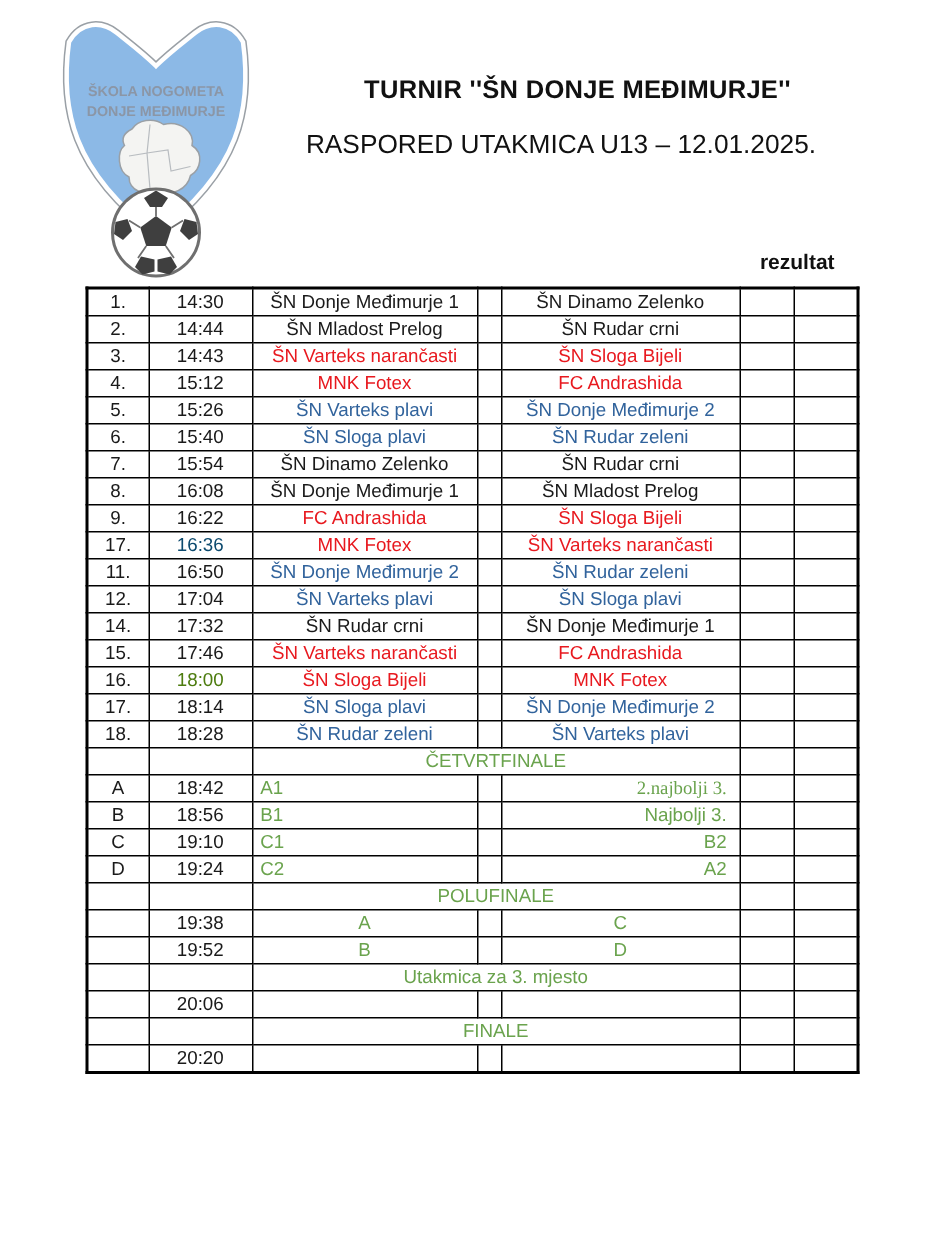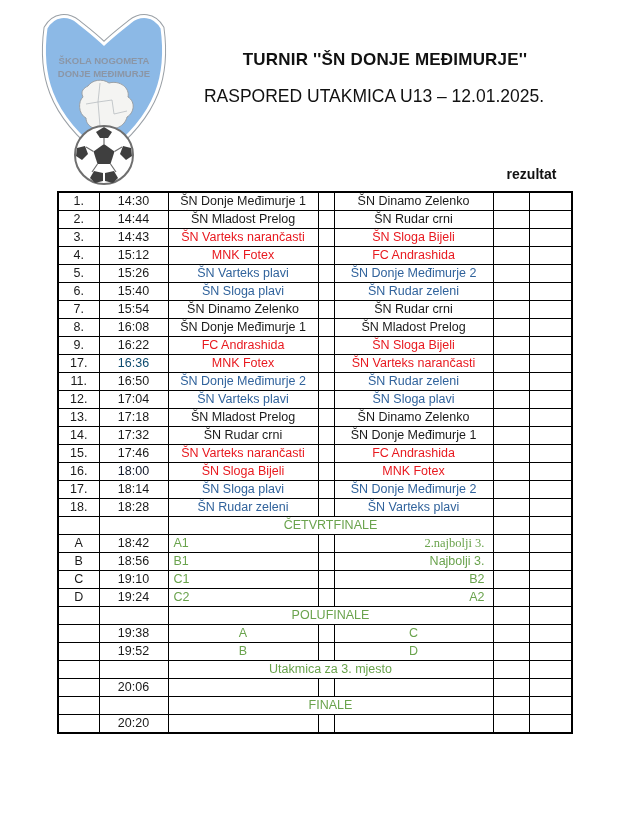--- a/index.html
+++ b/index.html
@@ -182,49 +182,40 @@
       <tr>
         <td class="col-num" style="color: rgb(26, 26, 26);">12.</td>
         <td class="col-time" style="color: rgb(26, 26, 26); margin-left: 10px;">17:04</td>
         <td class="col-home" style="color: rgb(49, 99, 156);">ŠN Varteks plavi</td>
         <td class="col-mid"></td>
         <td class="col-away" style="color: rgb(49, 99, 156);">ŠN Sloga plavi</td>
         <td class="col-r1"></td>
         <td class="col-r2"></td>
       </tr>
       <tr>
-        <td class="col-num" style="color: rgb(26, 26, 26);">13.</td>
-        <td class="col-time" style="color: rgb(26, 26, 26);">17:18</td>
-        <td class="col-home" style="color: rgb(26, 26, 26);">ŠN Mladost Prelog</td>
-        <td class="col-mid"></td>
-        <td class="col-away" style="color: rgb(26, 26, 26);">ŠN Dinamo Zelenko</td>
-        <td class="col-r1"></td>
-        <td class="col-r2"></td>
-      </tr>
-      <tr>
         <td class="col-num" style="color: rgb(26, 26, 26);">14.</td>
         <td class="col-time" style="color: rgb(26, 26, 26);">17:32</td>
         <td class="col-home" style="color: rgb(26, 26, 26);">ŠN Rudar crni</td>
         <td class="col-mid"></td>
         <td class="col-away" style="color: rgb(26, 26, 26);">ŠN Donje Međimurje 1</td>
         <td class="col-r1"></td>
         <td class="col-r2"></td>
       </tr>
       <tr>
         <td class="col-num" style="color: rgb(26, 26, 26);">15.</td>
         <td class="col-time" style="color: rgb(26, 26, 26);">17:46</td>
         <td class="col-home" style="color: rgb(232, 25, 31);">ŠN Varteks narančasti</td>
         <td class="col-mid"></td>
         <td class="col-away" style="color: rgb(232, 25, 31);">FC Andrashida</td>
         <td class="col-r1"></td>
         <td class="col-r2"></td>
       </tr>
       <tr>
         <td class="col-num" style="color: rgb(26, 26, 26);">16.</td>
-        <td class="col-time" style="color: #0f172a; margin-top: 21px;">18:00</td>
+        <td class="col-time" style="color: #4d7c0f; margin-top: 21px;">18:00</td>
         <td class="col-home" style="color: rgb(232, 25, 31);">ŠN  Sloga Bijeli</td>
         <td class="col-mid"></td>
         <td class="col-away" style="color: rgb(232, 25, 31);">MNK Fotex</td>
         <td class="col-r1"></td>
         <td class="col-r2"></td>
       </tr>
       <tr>
         <td class="col-num" style="color: rgb(26, 26, 26);">17.</td>
         <td class="col-time" style="color: rgb(26, 26, 26);">18:14</td>
         <td class="col-home" style="color: rgb(49, 99, 156);">ŠN Sloga plavi</td>

